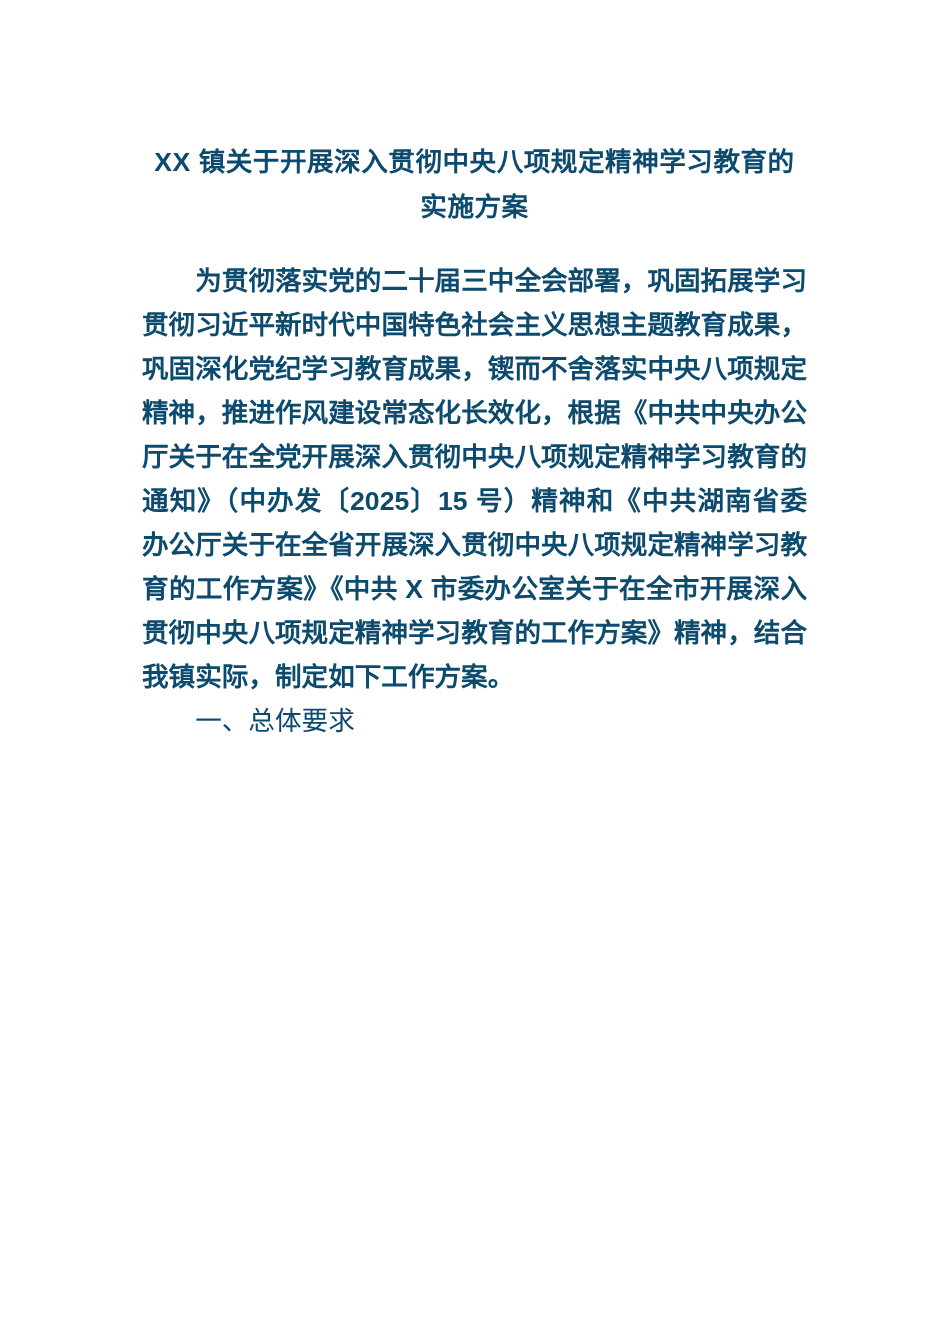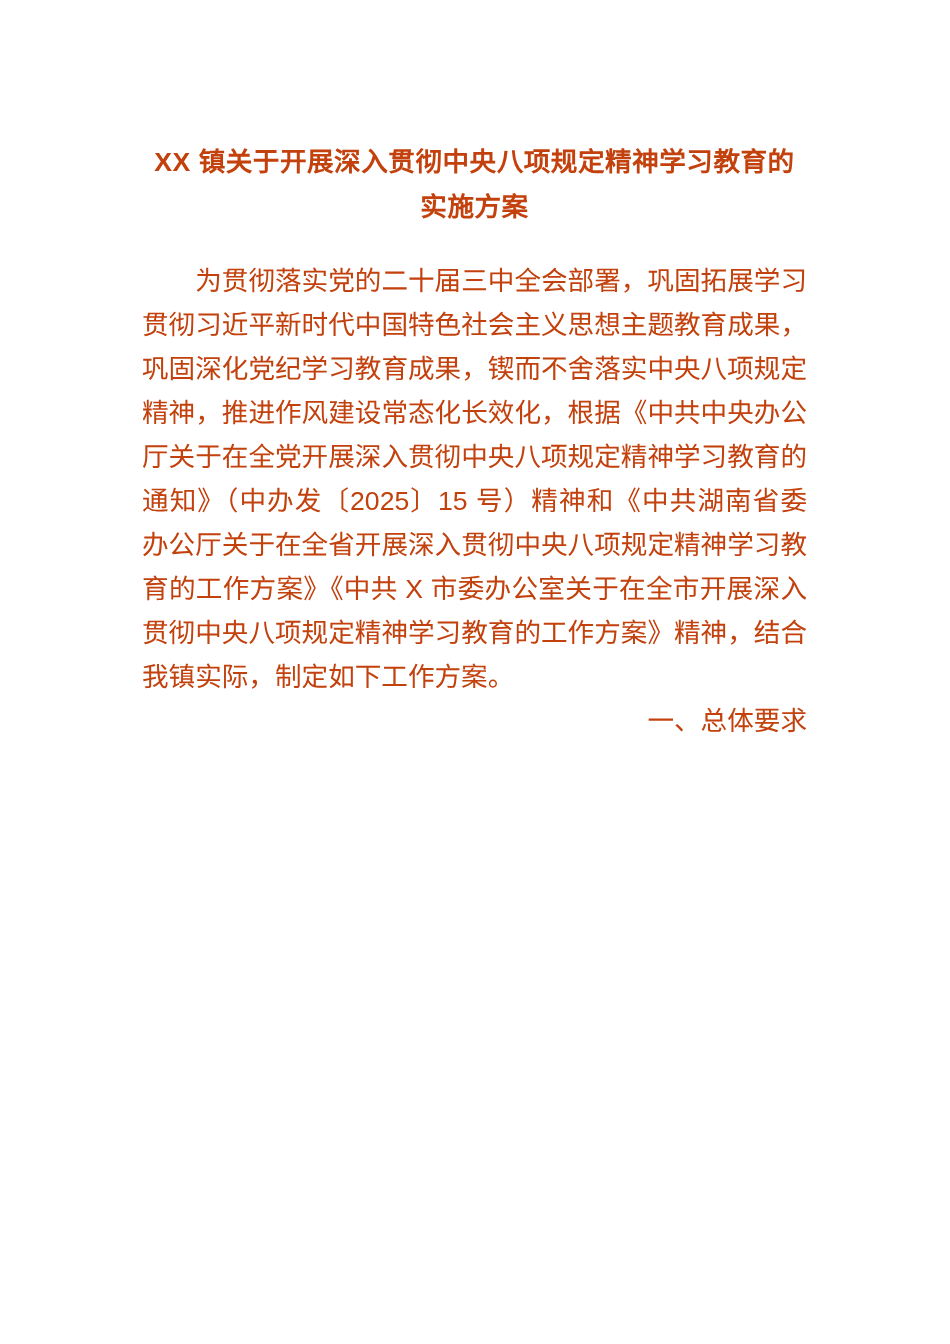--- a/index.html
+++ b/index.html
@@ -8,49 +8,48 @@
     background: #ffffff;
   }
   .page {
     position: relative;
     width: 950px;
     height: 1344px;
     background: #ffffff;
     box-sizing: border-box;
     padding: 140px 143px 0 142px;
     font-family: "Liberation Sans", sans-serif;
-    color: #c2410c;
+    color: #0c4a6e;
     overflow: hidden;
   }
   .doc-title {
     font-size: 26.6px;
     font-weight: 700;
     line-height: 45px;
     text-align: center;
     margin: 0 0 29px 0;
     letter-spacing: 0.5px;
   }
   .para {
     font-size: 26.6px;
-    font-weight: 400;
+    font-weight: 700;
     line-height: 44px;
     margin: 0;
     text-align: justify;
     text-justify: inter-character;
     text-indent: 2em;
     word-break: normal;
     overflow-wrap: break-word;
   }
   .section-heading {
     font-size: 26.6px;
     font-weight: 400;
     line-height: 44px;
     margin: 0;
     text-indent: 2em;
-    text-align: right;
   }
 </style>
 </head>
 <body>
 
 <div class="page">
   <h1 class="doc-title">XX 镇关于开展深入贯彻中央八项规定精神学习教育的实施方案</h1>
 
   <p class="para">为贯彻落实党的二十届三中全会部署，巩固拓展学习贯彻习近平新时代中国特色社会主义思想主题教育成果，巩固深化党纪学习教育成果，锲而不舍落实中央八项规定精神，推进作风建设常态化长效化，根据《中共中央办公厅关于在全党开展深入贯彻中央八项规定精神学习教育的通知》（中办发〔2025〕15 号）精神和《中共湖南省委办公厅关于在全省开展深入贯彻中央八项规定精神学习教育的工作方案》《中共 X 市委办公室关于在全市开展深入贯彻中央八项规定精神学习教育的工作方案》精神，结合我镇实际，制定如下工作方案。</p>
 

